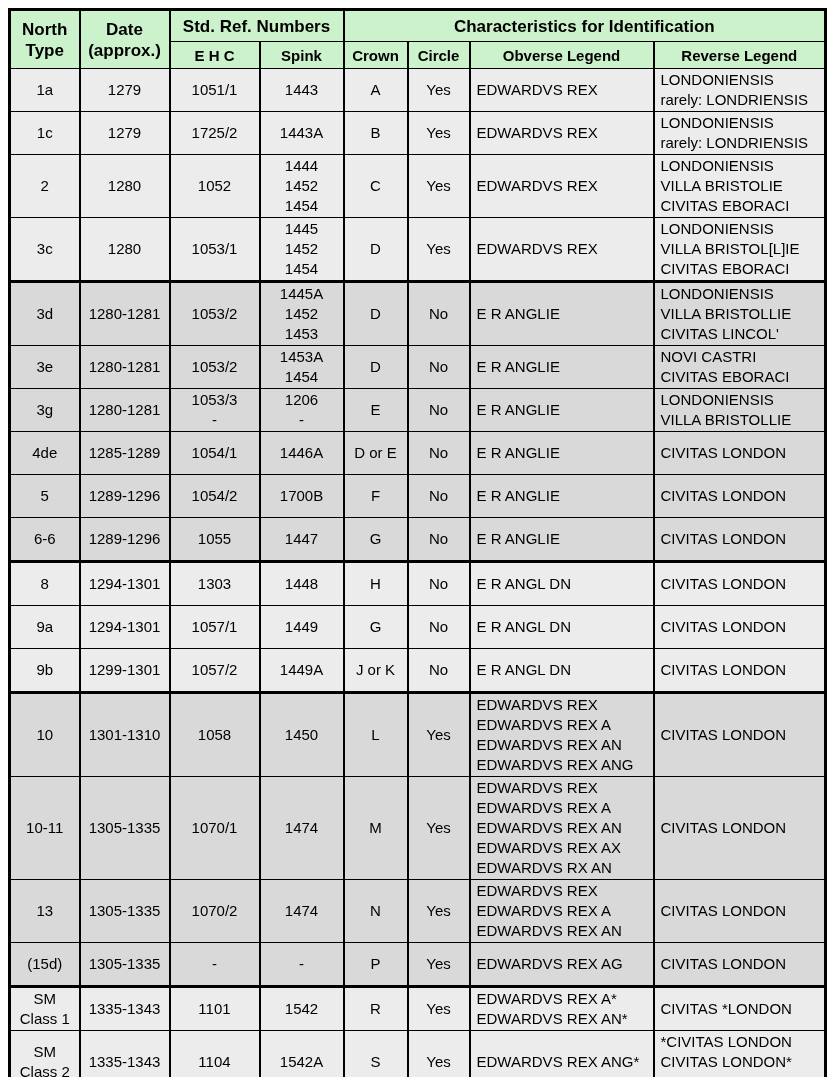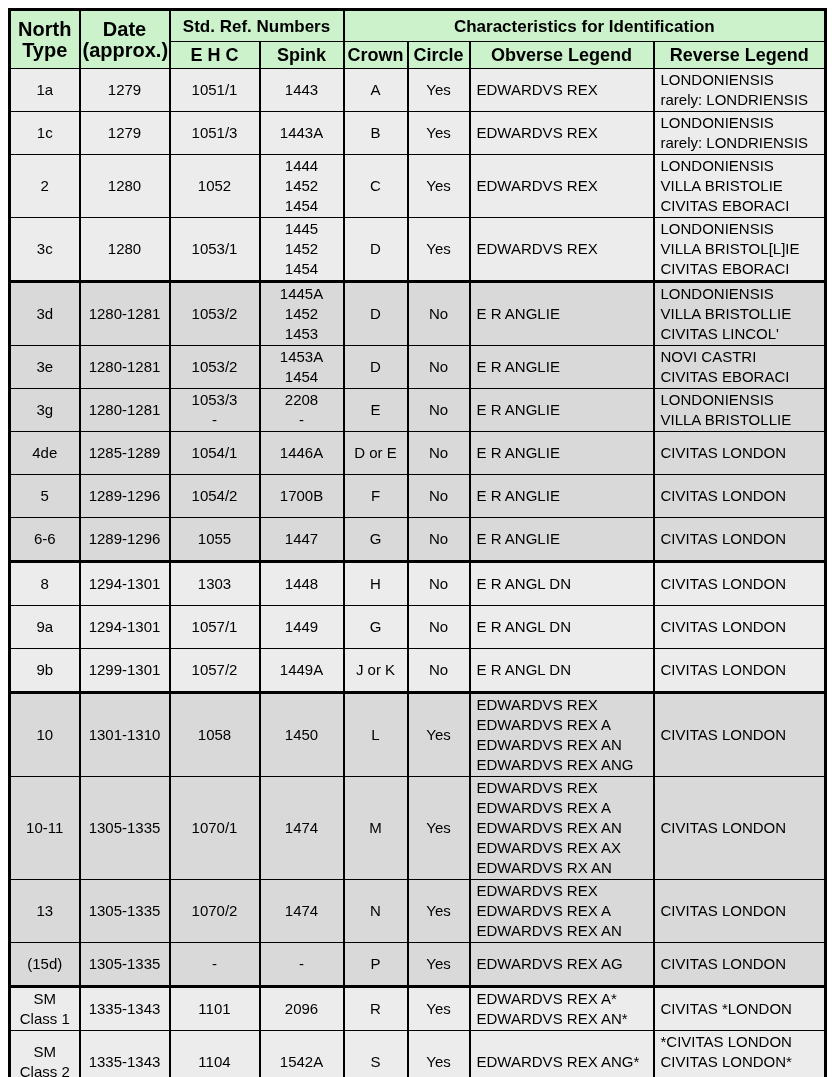--- a/index.html
+++ b/index.html
@@ -24,22 +24,22 @@
     border:1px solid var(--border);
     border-left-width:2px;border-right-width:2px;
     font-weight:bold;
     font-size:16px;
     line-height:19px;
     padding:2px 2px;
     text-align:center;
   }
   th.big{font-size:17px;}
   thead tr.h1 th{height:26px;}
-  thead tr.h2 th{height:22px;font-size:18px;}
-  th[rowspan]{font-size:20px;line-height:21px;}
+  thead tr.h2 th{height:22px;font-size:15px;}
+  th[rowspan]{font-size:17px;line-height:21px;}
   td{
     border:1px solid var(--border);
     border-left-width:2px;border-right-width:2px;
     font-size:15px;
     line-height:20px;
     padding:1px 4px;
     height:40px;
     vertical-align:middle;
     text-align:center;
   }
@@ -109,21 +109,21 @@
           </td>
         </tr>
         <tr class="light">
           <td class="c-type">
             <div>1c</div>
           </td>
           <td>
             <div>1279</div>
           </td>
           <td>
-            <div>1051/3</div>
+            <div>1725/2</div>
           </td>
           <td>
             <div>1443A</div>
           </td>
           <td>
             <div>B</div>
           </td>
           <td>
             <div>Yes</div>
           </td>
@@ -258,21 +258,21 @@
             <div>3g</div>
           </td>
           <td>
             <div>1280-1281</div>
           </td>
           <td>
             <div>1053/3</div>
             <div>-</div>
           </td>
           <td>
-            <div>2208</div>
+            <div>1206</div>
             <div>-</div>
           </td>
           <td>
             <div>E</div>
           </td>
           <td>
             <div>No</div>
           </td>
           <td class="left">
             <div>E R ANGLIE</div>
@@ -556,21 +556,21 @@
             <div>SM</div>
             <div>Class 1</div>
           </td>
           <td>
             <div>1335-1343</div>
           </td>
           <td>
             <div>1101</div>
           </td>
           <td>
-            <div>2096</div>
+            <div>1542</div>
           </td>
           <td>
             <div>R</div>
           </td>
           <td>
             <div>Yes</div>
           </td>
           <td class="left">
             <div>EDWARDVS REX A*</div>
             <div>EDWARDVS REX AN*</div>

